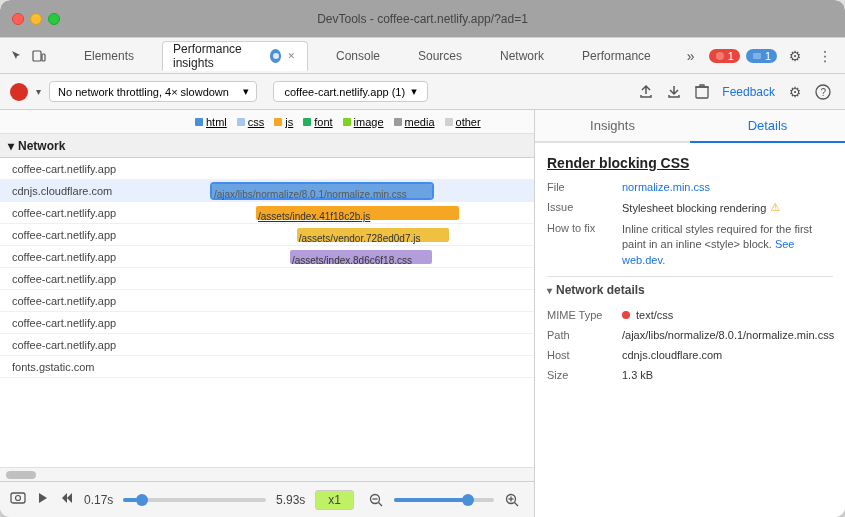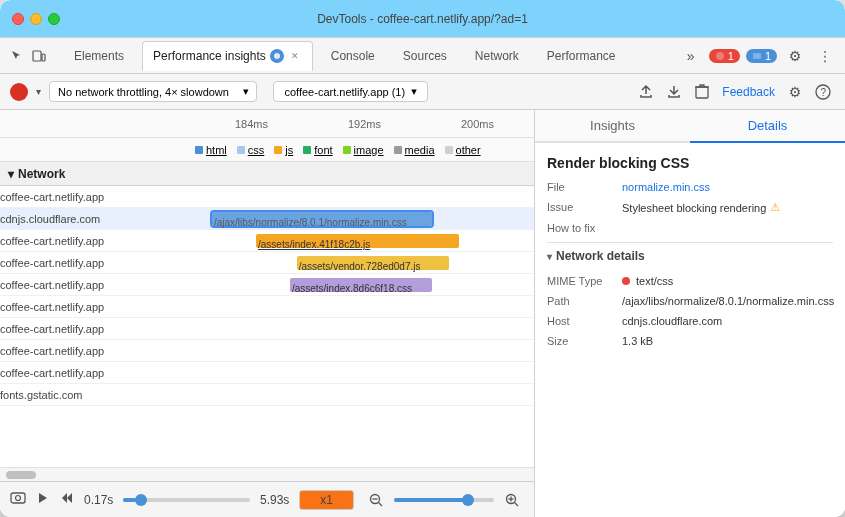--- a/index.html
+++ b/index.html
@@ -17,21 +17,21 @@
       height: 517px;
       background: #ffffff;
       border-radius: 10px;
       box-shadow: 0 10px 40px rgba(0,0,0,0.4);
       display: flex;
       flex-direction: column;
       overflow: hidden;
     }
     
     .title-bar {
-      background: #7dd3fc;
+      background: #a3a3a3;
       height: 38px;
       display: flex;
       align-items: center;
       padding: 0 12px;
       border-bottom: 1px solid #d0d0d0;
       border-radius: 10px 10px 0 0;
       position: relative;
     }
     .traffic-lights {
       display: flex;
@@ -55,21 +55,21 @@
       font-weight: 500;
     }
     
     .tab-bar {
       background: #f5f5f5;
       height: 36px;
       display: flex;
       align-items: center;
       padding: 0 8px;
       border-bottom: 1px solid #d0d0d0;
-      gap: 8px;
+      gap: 18px;
     }
     .tab-bar-left {
       display: flex;
       align-items: center;
       gap: 4px;
       margin-right: 8px;
     }
     .devtools-icon {
       width: 18px;
       height: 18px;
@@ -288,20 +288,21 @@
       display: flex;
       height: 22px;
       align-items: center;
       border-bottom: 1px solid #f0f0f0;
     }
     .network-row.selected {
       background: #e8f0fd;
     }
     .row-label {
       width: 195px;
+      padding-left: 12px;
       font-size: 11px;
       color: #444;
       white-space: nowrap;
       overflow: hidden;
       text-overflow: ellipsis;
       flex-shrink: 0;
     }
     .row-bars {
       flex: 1;
       position: relative;
@@ -390,24 +391,24 @@
       border-radius: 50%;
       background: #4a90d9;
       position: absolute;
       top: -4px;
       left: 9%;
       cursor: pointer;
     }
     .speed-display {
       font-size: 12px;
       color: #444;
-      padding: 2px 20px;
+      padding: 2px 12px;
       border: 1px solid #ccc;
       border-radius: 3px;
-      background: #f97316;
+      background: #bef264;
     }
     .zoom-container {
       display: flex;
       align-items: center;
       gap: 6px;
       margin-left: auto;
     }
     .zoom-slider {
       width: 100px;
       height: 4px;
@@ -460,20 +461,21 @@
     .right-content {
       flex: 1;
       overflow-y: auto;
       padding: 12px;
     }
     .section-title {
       font-size: 14px;
       font-weight: 600;
       color: #222;
       margin-bottom: 10px;
+      text-decoration: underline;
     }
     .detail-row {
       display: flex;
       margin-bottom: 8px;
       font-size: 12px;
     }
     .detail-label {
       width: 75px;
       color: #666;
       flex-shrink: 0;
@@ -643,25 +645,20 @@
             <text x="5.5" y="12" font-size="10" fill="#555">?</text>
           </svg>
       </div>
     </div>
   </div>
 
   <div class="main-content">
 
     <div class="left-panel">
 
-      <div class="timeline-header">
-        <div class="time-marker">184ms</div>
-        <div class="time-marker">192ms</div>
-        <div class="time-marker">200ms</div>
-      </div>
 
       <div class="legend">
         <div class="legend-item">
           <div class="legend-dot" style="background:#4a90d9;"></div>
           <span>html</span>
         </div>
         <div class="legend-item">
           <div class="legend-dot" style="background:#a8c7f0;"></div>
           <span>css</span>
         </div>
@@ -828,20 +825,24 @@
           </div>
           <div class="detail-row">
             <span class="detail-label">Issue</span>
             <span class="detail-value warning">
               <span>Stylesheet blocking rendering</span>
               <span class="warning-icon">⚠</span>
             </span>
           </div>
           <div class="detail-row">
             <span class="detail-label">How to fix</span>
+            <span class="detail-value note">
+              <span>Inline critical styles required for the first paint in an inline &lt;style&gt; block.</span>
+              <span class="see-link">See web.dev.</span>
+            </span>
           </div>
         </div>
 
         <div class="network-details-header">
           <span class="chevron chevron-down">▾</span>
           <span>Network details</span>
         </div>
 
         <div class="detail-grid">
           <div class="detail-row">

